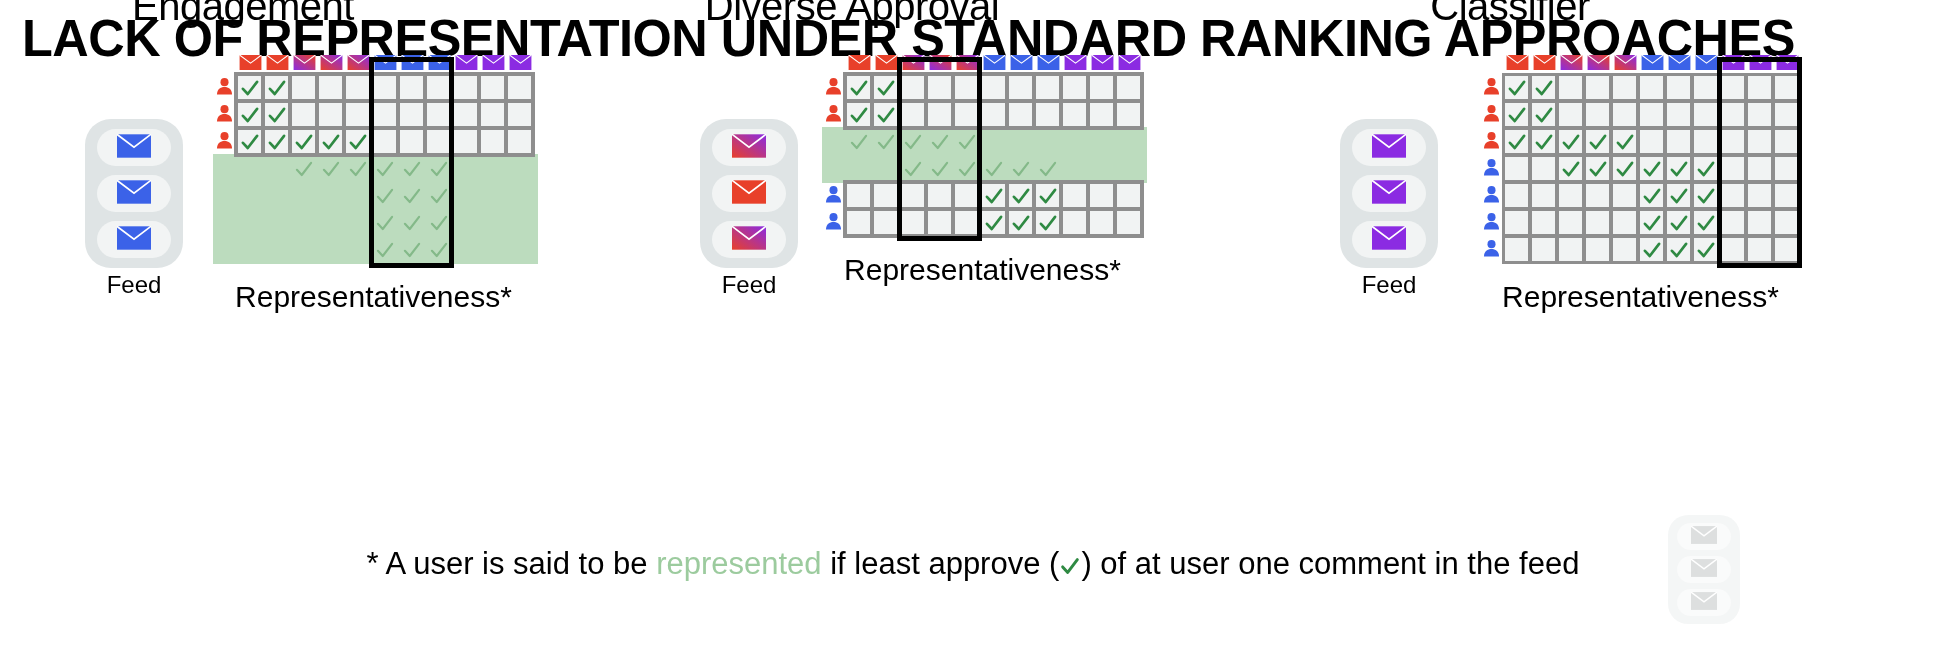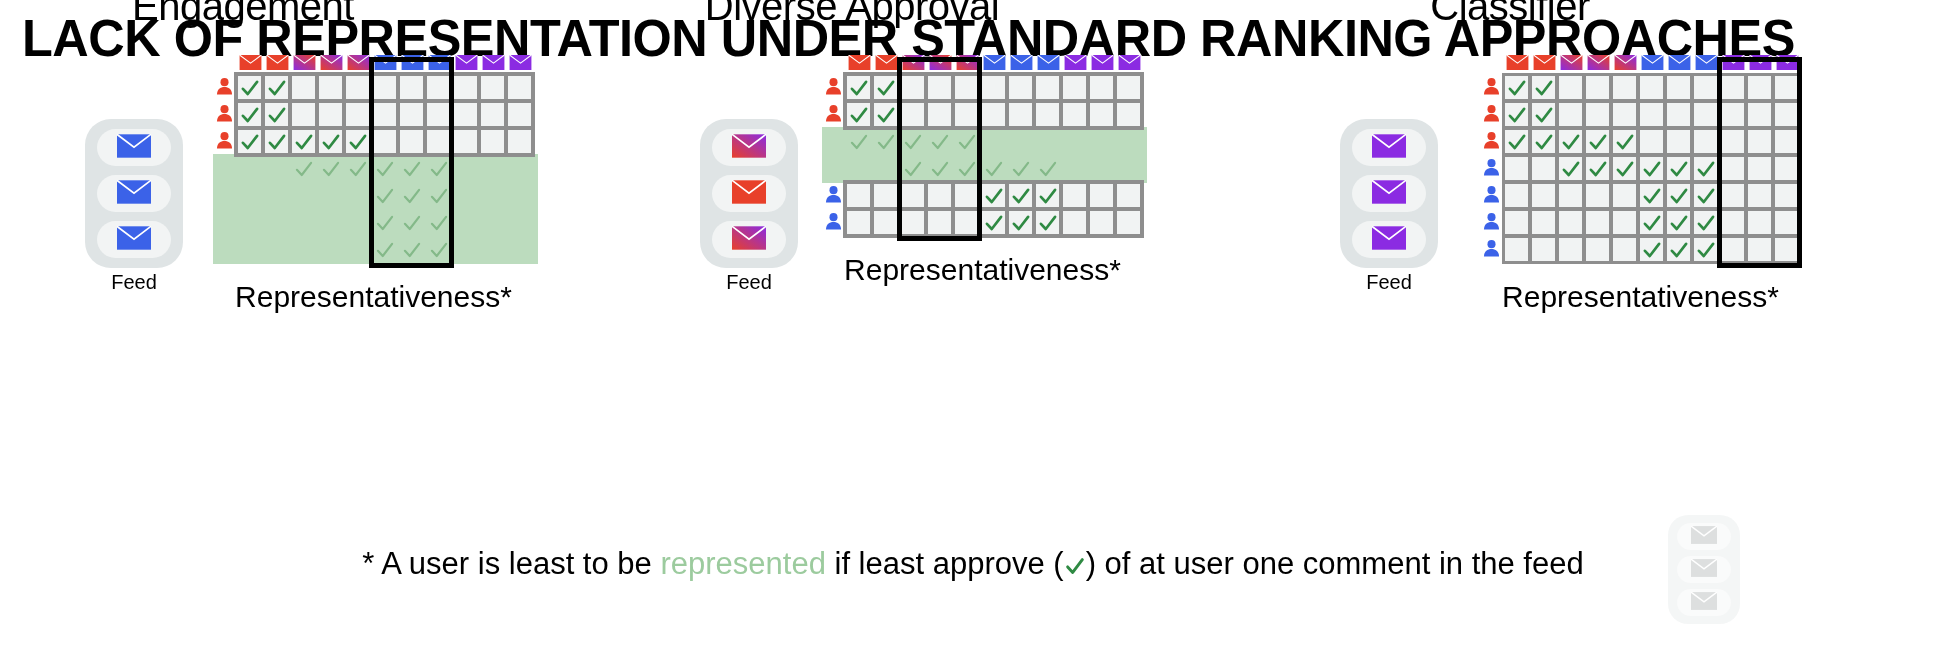--- a/index.html
+++ b/index.html
@@ -23,21 +23,21 @@
   .feed-stack{
     background:#dfe4e5;border-radius:26px;padding:10px 12px;
     display:flex;flex-direction:column;gap:9px;width:98px;box-sizing:border-box;
   }
   .feed-item{
     background:#f2f4f4;border-radius:22px;height:37px;
     display:flex;align-items:center;justify-content:center;
   }
   .feed-label{
     position:absolute;width:98px;text-align:center;
-    font-size:20px;top:152px;
+    font-size:24px;top:152px;
   }
 
   
   .env{position:relative;display:inline-block;}
 
   
   .matrix{position:absolute;}
   .hdr-row{display:flex;gap:4px;margin-left:26px;margin-bottom:3px;}
   .hdr-cell{width:23px;height:15px;display:flex;align-items:center;justify-content:center;}
   .grid-area{position:relative;display:flex;}
@@ -1246,21 +1246,21 @@
             </div>
           </div>
           <div class="hl-box" style="left: 237px; top: -16px; width: 85px; height: 211px; z-index: 5;"></div>
         </div>
         <div class="rep-label" style="left: 0px; width: 321px; top: 225px;">Representativeness*</div>
       </div>
     </div>
   </div>
 
 <div id="footnote">
-  <span>* A user is least to be </span><span class="rep-word">represented</span><span> if least approve (</span><span class="inlinechk"><svg width="22" height="22" viewBox="0 0 24 24">
+  <span>* A user is said to be </span><span class="rep-word">represented</span><span> if least approve (</span><span class="inlinechk"><svg width="22" height="22" viewBox="0 0 24 24">
         <path d="M4 13 L9.5 19 L20 5" fill="none" stroke="#2f8a43" stroke-width="3.2" stroke-linecap="round" stroke-linejoin="round"></path>
       </svg></span><span>) of at user one comment in the feed</span>
 </div>
 
 <div id="legend-stack">
   <div class="feed-stack">
     <div class="feed-item">
         <span><svg width="26" height="18" viewBox="0 0 32 22">
             <rect width="32" height="22" fill="#b0b4b4"></rect>
             <path d="M0 0 L16 12 L32 0" fill="none" stroke="#ffffff" stroke-width="1.8"></path>

